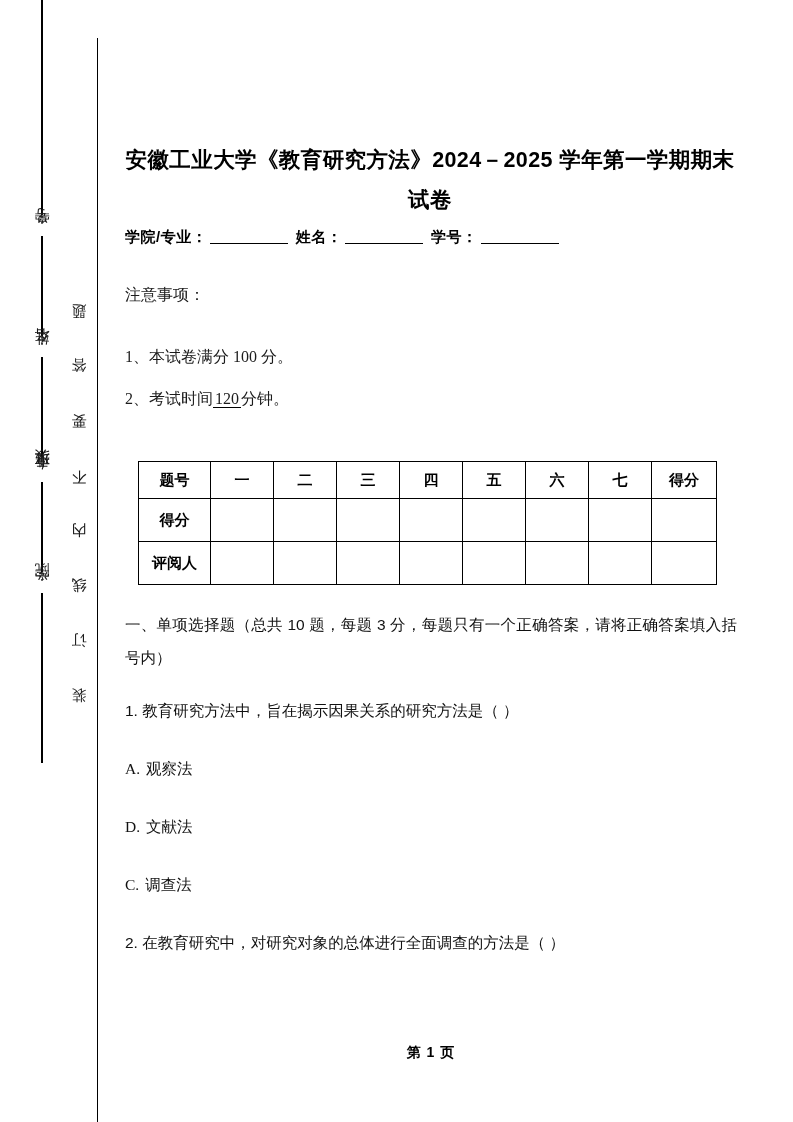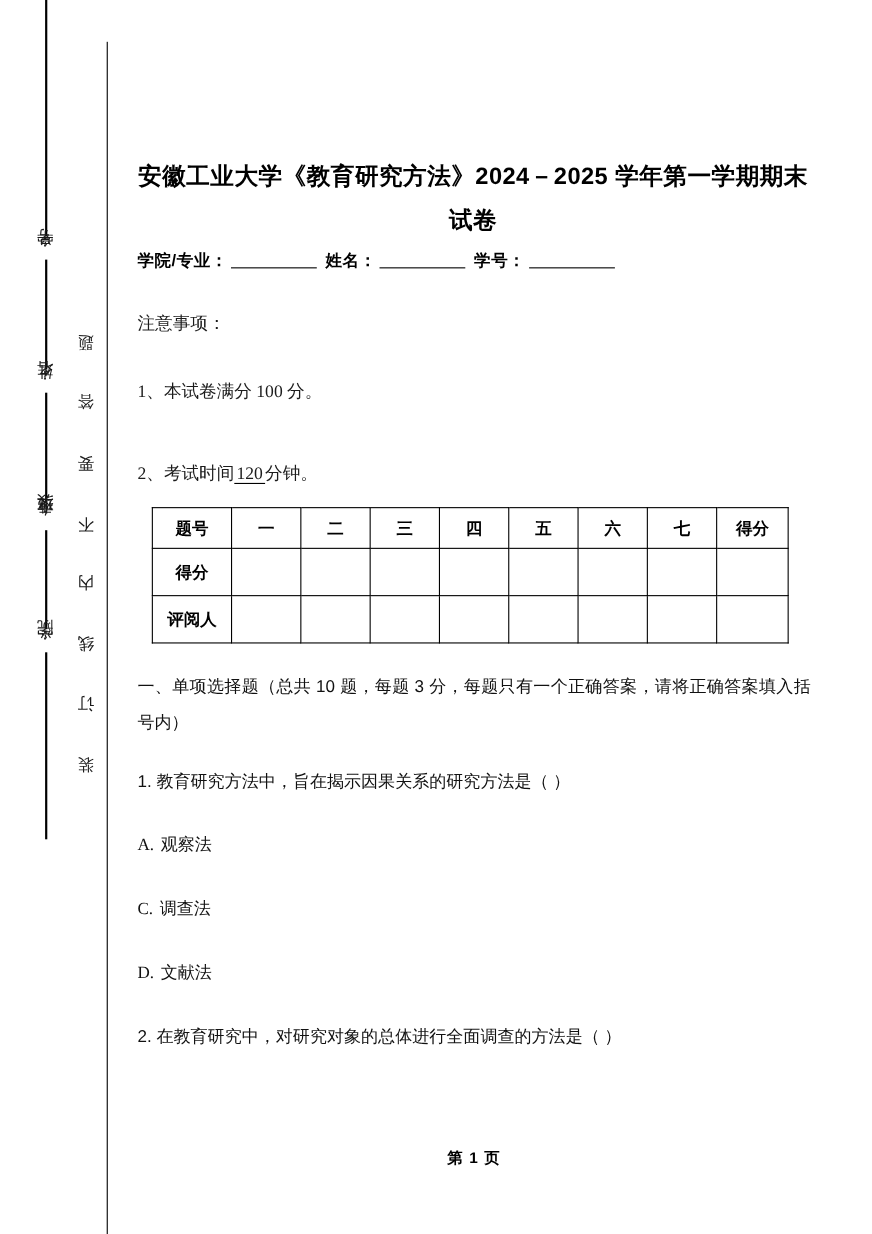--- a/index.html
+++ b/index.html
@@ -117,21 +117,21 @@
     position: absolute;
     left: 25px;
     width: 612px;
     font-family: "Liberation Serif", "DejaVu Serif", serif;
     font-size: 16px;
     line-height: 30px;
     color: #1c1c1c;
   }
   #notice-heading { top: 280px; }
   #notice-1 { top: 342px; }
-  #notice-2 { top: 416px; }
+  #notice-2 { top: 384px; }
   .u-val {
     border-bottom: 1.3px solid #000;
     padding: 0 2px;
   }
 
   
   #score-table {
     position: absolute;
     left: 38px;
     top: 461px;
@@ -303,23 +303,23 @@
 
   <div id="section-heading">一、单项选择题（总共 10 题，每题 3 分，每题只有一个正确答案，请将正确答案填入括号内）</div>
 
   <div id="questions">
 
     <p class="q-stem">1. 教育研究方法中，旨在揭示因果关系的研究方法是（   ）</p>
 
     <p class="q-option"><span class="opt-letter">A.</span><span>观察法</span></p>
 
 
+    <p class="q-option"><span class="opt-letter">D.</span><span>文献法</span></p>
+
     <p class="q-option"><span class="opt-letter">C.</span><span>调查法</span></p>
 
-    <p class="q-option"><span class="opt-letter">D.</span><span>文献法</span></p>
-
     <p class="q-stem">2. 在教育研究中，对研究对象的总体进行全面调查的方法是（   ）</p>
 
   </div>
 
   <div id="page-footer">第 1 页</div>
 
 </div>
 
 </body></html>

